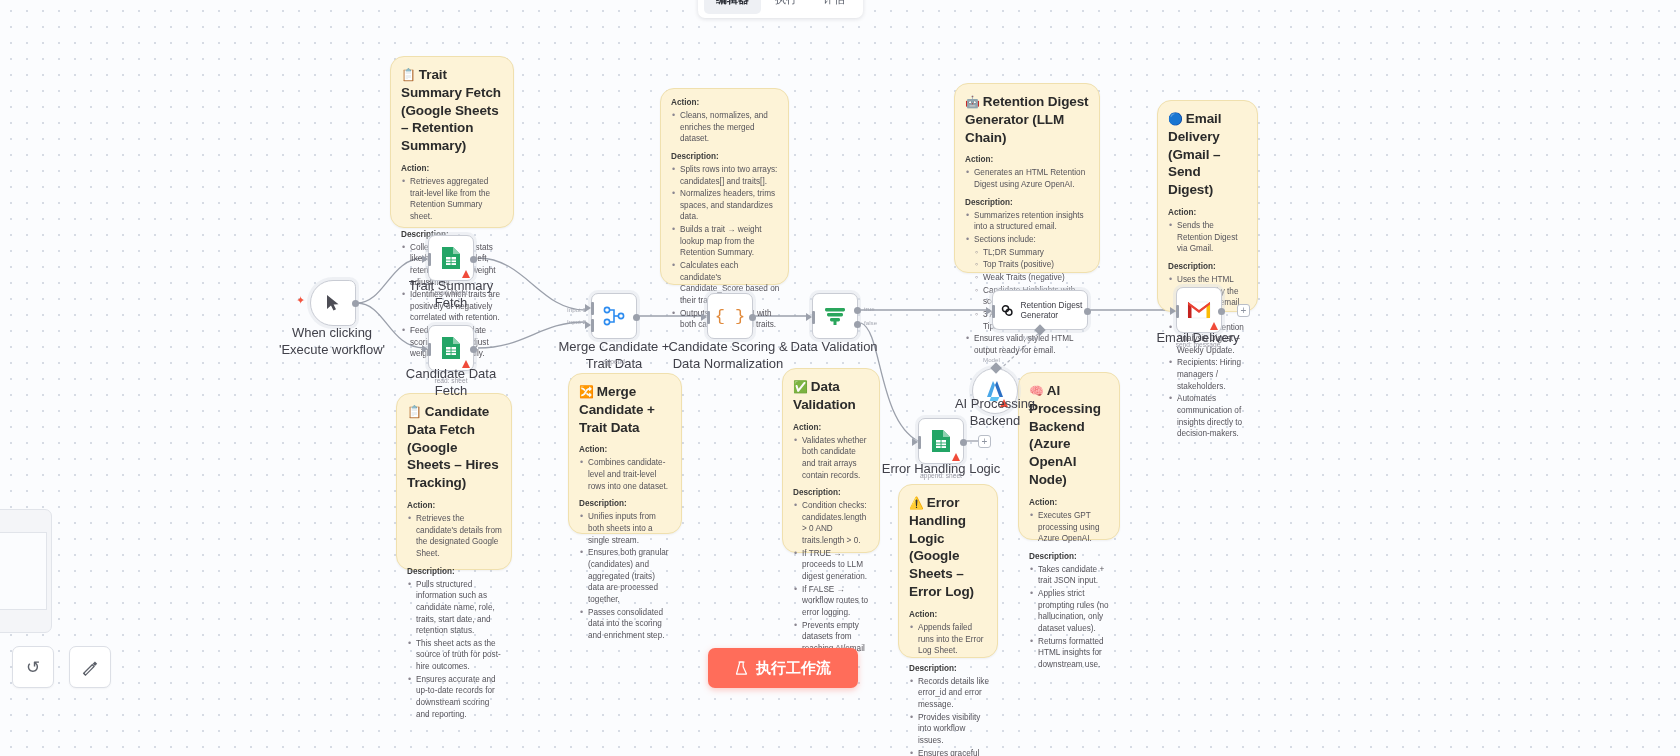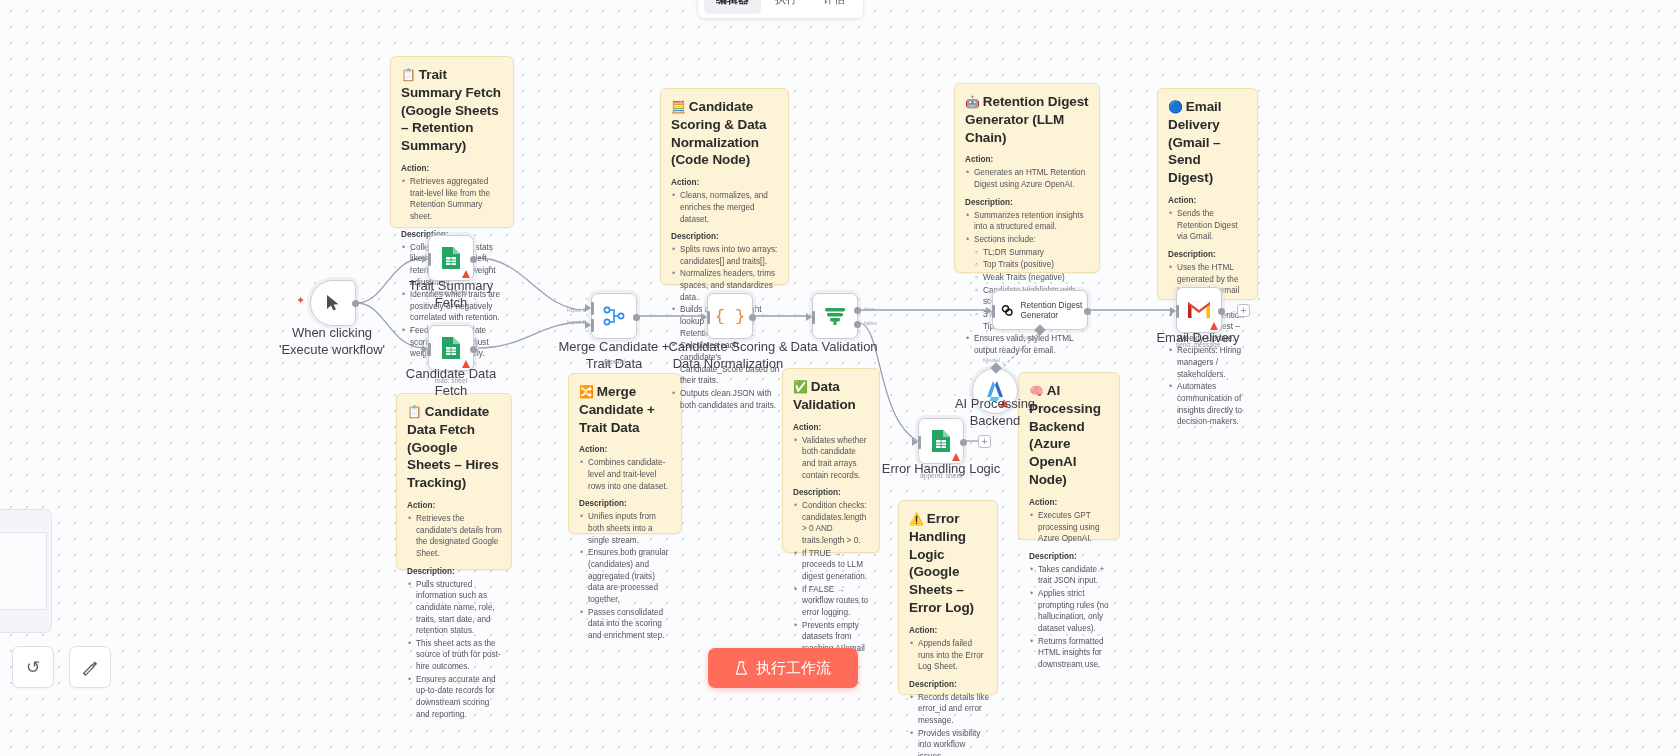--- a/index.html
+++ b/index.html
@@ -16,21 +16,21 @@
     background-image: radial-gradient(circle, #d6dbe4 1px, transparent 1px);
     background-size: 16px 16px;
     background-position: 3px 3px;
   }
 
   
   .sticky {
     position: absolute;
     background: #fdf3d7;
     border: 1px solid #f0e0ae;
-    border-radius: 6px;
+    border-radius: 14px;
     padding: 9px 8px 11px 10px;
     box-shadow: 0 1px 2px rgba(0,0,0,.05);
     color: #4a4a4a;
   }
   .sticky .s-title {
     font-size: 13.5px;
     font-weight: bold;
     line-height: 1.32;
     color: #2b2b2b;
     margin-bottom: 9px;
@@ -178,20 +178,21 @@
     position: absolute;
     background: #ff6d5a;
     color: #ffffff;
     border: none;
     border-radius: 7px;
     font-size: 15px;
     font-family: "Liberation Sans", sans-serif;
     display: flex; align-items: center; justify-content: center;
     gap: 8px;
     box-shadow: 0 2px 6px rgba(255,109,90,.36);
+    font-weight: bold;
   }
   .spark {
     position: absolute; color: #f4553f; font-size: 11px;
   }
 </style>
 </head>
 <body>
 
 <div id="canvas">
 
@@ -272,23 +273,20 @@
     </ul>
     <div class="s-h">Description:</div>
     <ul>
       <li>Unifies inputs from both sheets into a single stream.</li>
       <li>Ensures both granular (candidates) and aggregated (traits) data are processed together.</li>
       <li>Passes consolidated data into the scoring and enrichment step.</li>
     </ul>
   </div>
 
   <div class="sticky" style="left:660px; top:88px; width:129px; height:197px;">
-    <div class="s-title">
-      <span class="emo">🧮</span><span>Candidate Scoring &amp; Data Normalization (Code Node)</span>
-    </div>
     <div class="s-h">Action:</div>
     <ul>
       <li>Cleans, normalizes, and enriches the merged dataset.</li>
     </ul>
     <div class="s-h">Description:</div>
     <ul>
       <li>Splits rows into two arrays: candidates[] and traits[].</li>
       <li>Normalizes headers, trims spaces, and standardizes data.</li>
       <li>Builds a trait → weight lookup map from the Retention Summary.</li>
       <li>Calculates each candidate's Candidate_Score based on their traits.</li>
@@ -306,21 +304,21 @@
     </ul>
     <div class="s-h">Description:</div>
     <ul>
       <li>Condition checks: candidates.length &gt; 0 AND traits.length &gt; 0.</li>
       <li>If TRUE → proceeds to LLM digest generation.</li>
       <li>If FALSE → workflow routes to error logging.</li>
       <li>Prevents empty datasets from reaching AI/email stages.</li>
     </ul>
   </div>
 
-  <div class="sticky" style="left:898px; top:484px; width:100px; height:195px;margin-top:16px;">
+  <div class="sticky" style="left:898px; top:484px; width:100px; height:174px;">
     <div class="s-title">
       <span class="emo">⚠️</span><span>Error Handling Logic (Google Sheets – Error Log)</span>
     </div>
     <div class="s-h">Action:</div>
     <ul>
       <li>Appends failed runs into the Error Log Sheet.</li>
     </ul>
     <div class="s-h">Description:</div>
     <ul>
       <li>Records details like error_id and error message.</li>
@@ -363,21 +361,21 @@
       <li>Executes GPT processing using Azure OpenAI.</li>
     </ul>
     <div class="s-h">Description:</div>
     <ul>
       <li>Takes candidate + trait JSON input.</li>
       <li>Applies strict prompting rules (no hallucination, only dataset values).</li>
       <li>Returns formatted HTML insights for downstream use.</li>
     </ul>
   </div>
 
-  <div class="sticky" style="left:1157px; top:88px; width:101px; height:212px;">
+  <div class="sticky" style="left:1157px; top:100px; width:101px; height:212px;">
     <div class="s-title">
       <span class="emo">🔵</span><span>Email Delivery (Gmail – Send Digest)</span>
     </div>
     <div class="s-h">Action:</div>
     <ul>
       <li>Sends the Retention Digest via Gmail.</li>
     </ul>
     <div class="s-h">Description:</div>
     <ul>
       <li>Uses the HTML generated by the LLM as the email body.</li>

